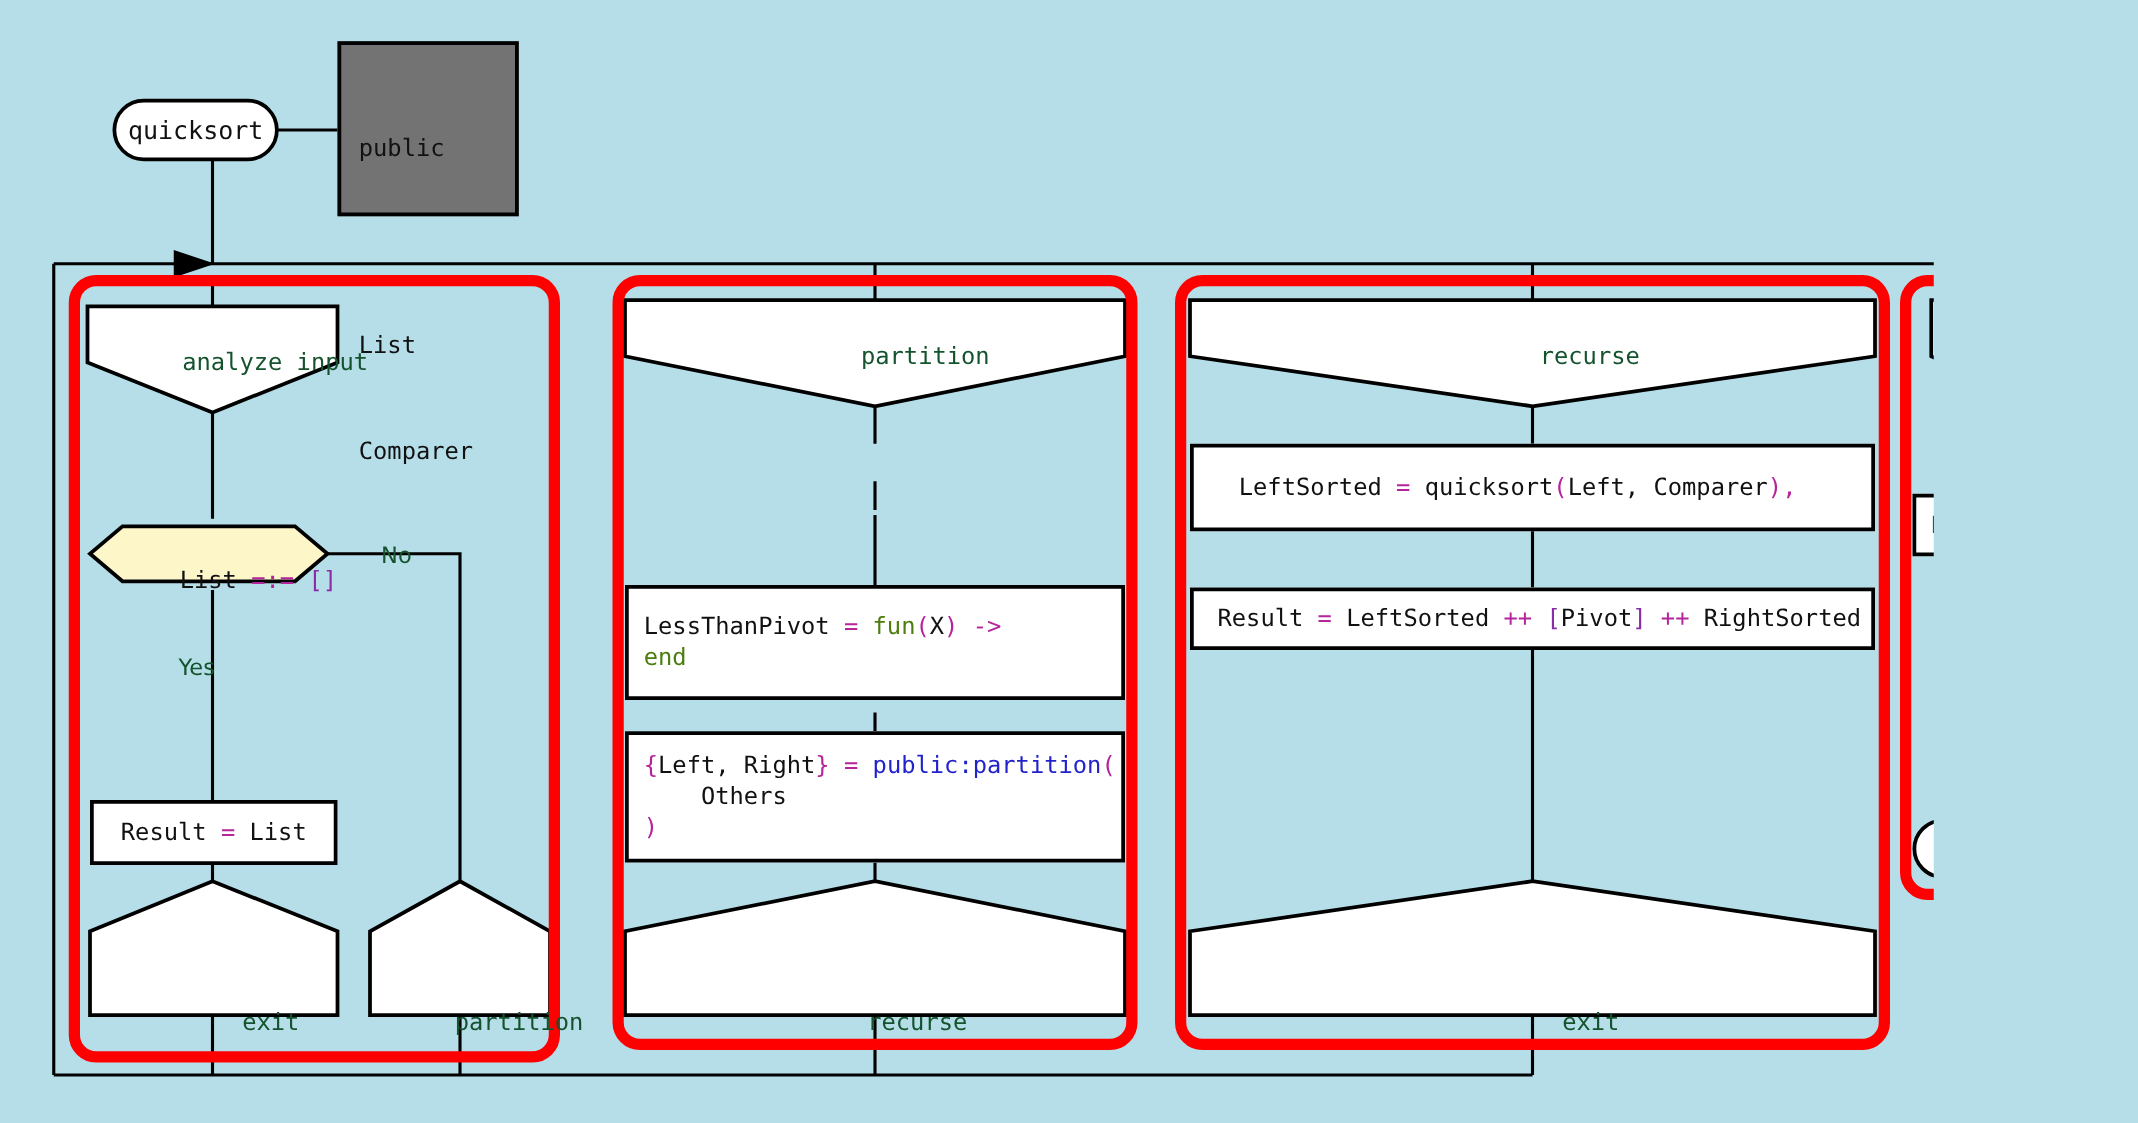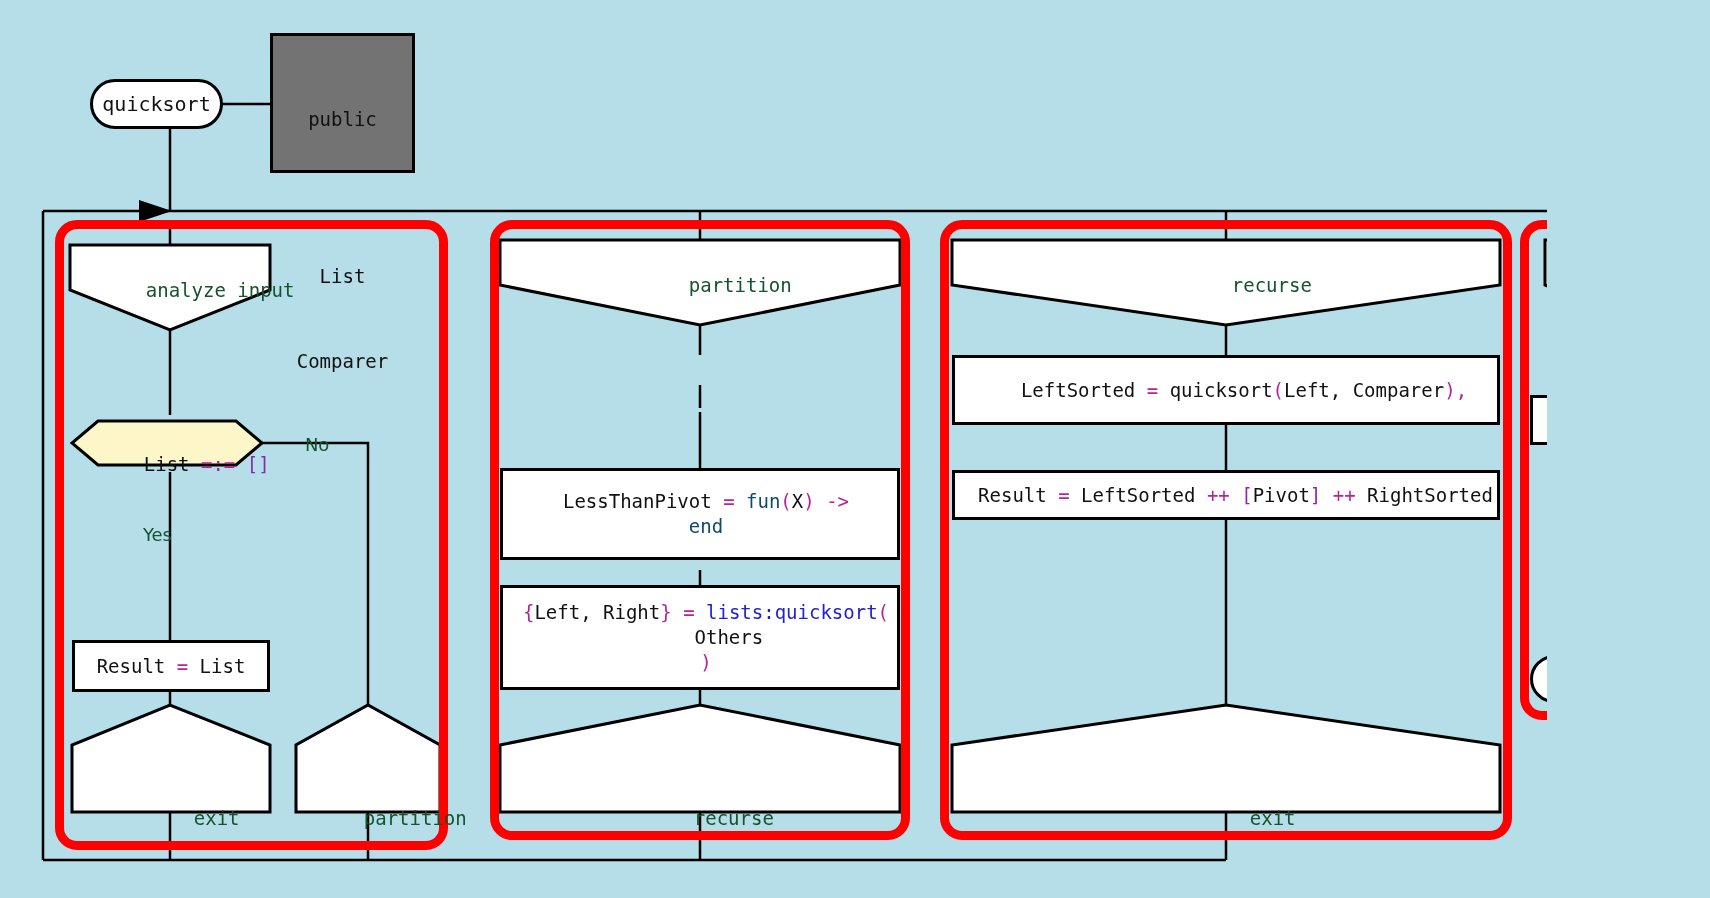--- a/index.html
+++ b/index.html
@@ -6,21 +6,20 @@
   html, body {
     margin: 0; padding: 0;
     background: #b6dee8;
     font-family: "DejaVu Sans Mono", monospace;
   }
   #canvas {
     position: relative;
     width: 1547px; height: 898px;
     background: #b6dee8;
     overflow: hidden;
-    text-align: center;
   }
   .code {
     position: absolute;
     background: #ffffff;
     border: 3px solid #000;
     padding: 10px 0 10px 12px;
     white-space: pre;
     font-size: 19px;
     line-height: 1.30;
     color: #111;
@@ -53,21 +52,21 @@
     background: transparent;
     pointer-events: none;
   }
   .lbl {
     position: absolute;
     font-family: "DejaVu Sans", sans-serif;
     font-size: 18px; color: #14532d; white-space: pre;
   }
   
   .c-op   { color: #b5249b; }   
-  .c-kw   { color: #0c4a6e; }   
+  .c-kw   { color: #4d7c0f; }   
   .c-fn   { color: #2222cc; }   
   .c-num  { color: #cc0000; }   
   .c-brk  { color: #8a2ba8; }   
   .c-id   { color: #111; }
   
   svg.ov { position:absolute; left:0; top:0; width:1710px; height:898px; overflow:visible; }
 </style>
 </head>
 <body>
 
@@ -193,21 +192,21 @@
     <span>partition</span>
   </div>
 
 
   <div class="code" style="left:500px; top:468px; width:400px; height:92px;">
     <div><span>LessThanPivot </span><span class="c-op">=</span><span class="c-kw"> fun</span><span class="c-op">(</span><span>X</span><span class="c-op">)</span><span class="c-op"> -&gt;</span></div>
     <div><span class="c-kw">end</span></div>
   </div>
 
   <div class="code" style="left:500px; top:585px; width:400px; height:105px;">
-    <div><span class="c-op">{</span><span>Left, Right</span><span class="c-op">}</span><span class="c-op"> = </span><span class="c-fn">lists:quicksort</span><span class="c-op">(</span></div>
+    <div><span class="c-op">{</span><span>Left, Right</span><span class="c-op">}</span><span class="c-op"> = </span><span class="c-fn">public:partition</span><span class="c-op">(</span></div>
     <div><span>    Others</span></div>
     <div><span class="c-op">)</span></div>
   </div>
 
   <div class="lbl" style="left:648px; top:785px; font-family:'DejaVu Sans Mono',monospace; font-size:19px;">
     <span>recurse</span>
   </div>
 
   <div class="redgroup" style="left:940px; top:220px; width:572px; height:620px;"></div>
 

